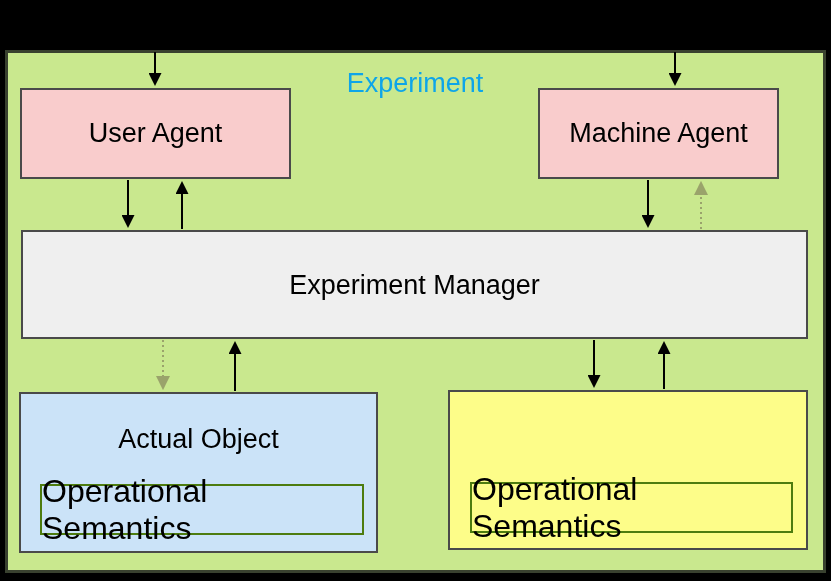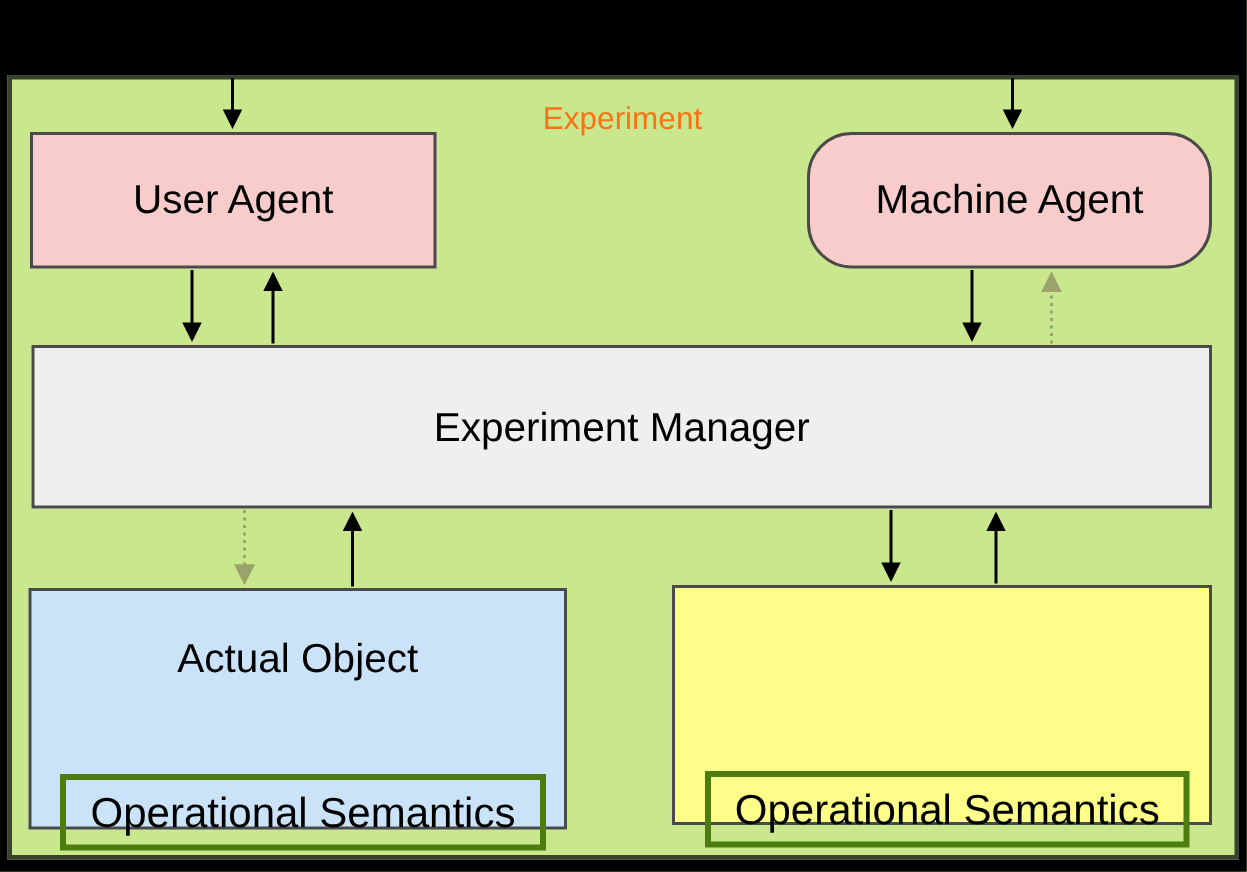--- a/index.html
+++ b/index.html
@@ -26,28 +26,28 @@
     position:absolute;
     box-sizing:border-box;
     display:flex;align-items:center;justify-content:center;
     color:#000;
     font-size:27px;
   }
   .experiment-label{
     position:absolute;
     left:300px;top:68px;width:230px;
     text-align:center;
-    font-size:21px;color:#f97316;
+    font-size:27px;color:#0ea5e9;
   }
   .agent{
     background:#f9cccc;
     border:2px solid #4a4a4a;
   }
   #user-agent{left:20px;top:88px;width:271px;height:91px;}
-  #machine-agent{left:538px;top:88px;width:270px;height:91px;border-radius:30px;}
+  #machine-agent{left:538px;top:88px;width:241px;height:91px;}
   #experiment-manager{
     left:21px;top:230px;width:787px;height:109px;
     background:#efefef;
     border:2px solid #4a4a4a;
     flex-direction:row;
     line-height:36px;
   }
   #workflow{
     position:absolute;
     left:589px;top:28px;width:183px;height:54px;
@@ -66,25 +66,24 @@
   #actual-object{left:19px;top:392px;width:359px;height:161px;background:#cbe3f8;padding-left:19px;}
   #twin-object{left:448px;top:390px;width:360px;height:160px;background:#fdfd89;}
   .object-label{
     position:absolute;left:0;top:30px;width:100%;
     text-align:center;font-size:27px;color:#000;
   }
   .semantics{
     position:absolute;
     left:19px;top:90px;width:324px;height:51px;
     box-sizing:border-box;
-    border:4px solid #4d7c0f;
+    border:2px solid #4d7c0f;
     display:flex;align-items:center;justify-content:center;
-    font-size:28px;color:#000;
+    font-size:32px;color:#000;
     background:transparent;
-    margin-top:32px;
   }
   #twin-object .semantics{left:20px;width:323px;}
   #arrow-layer{
     position:absolute;left:0;top:0;
     pointer-events:none;
   }
 </style>
 </head>
 <body>
 

